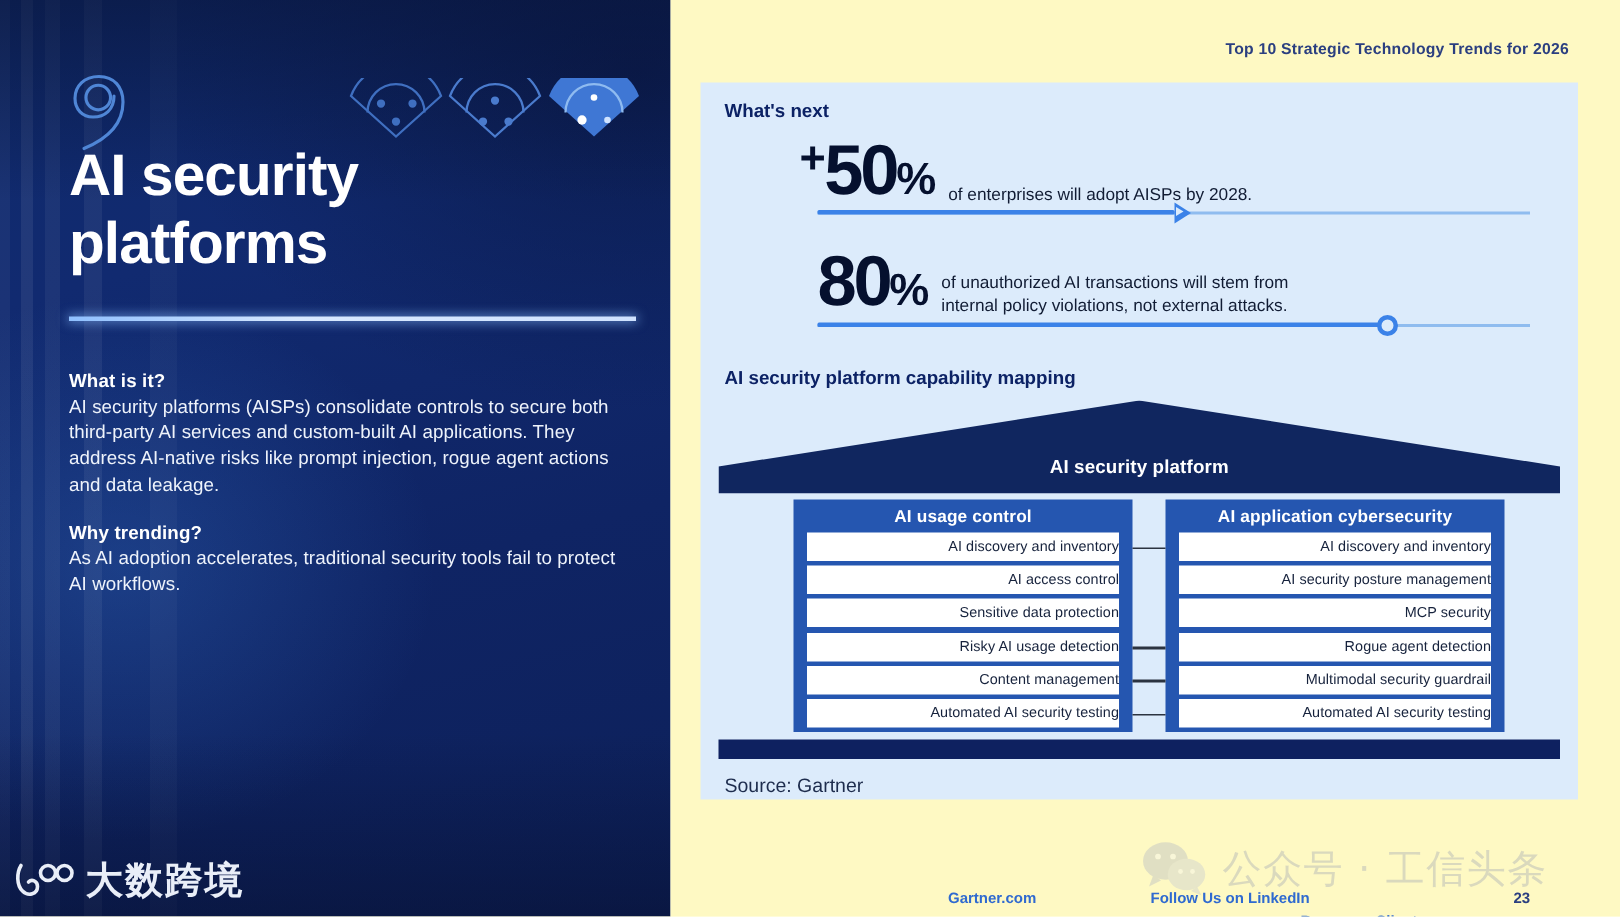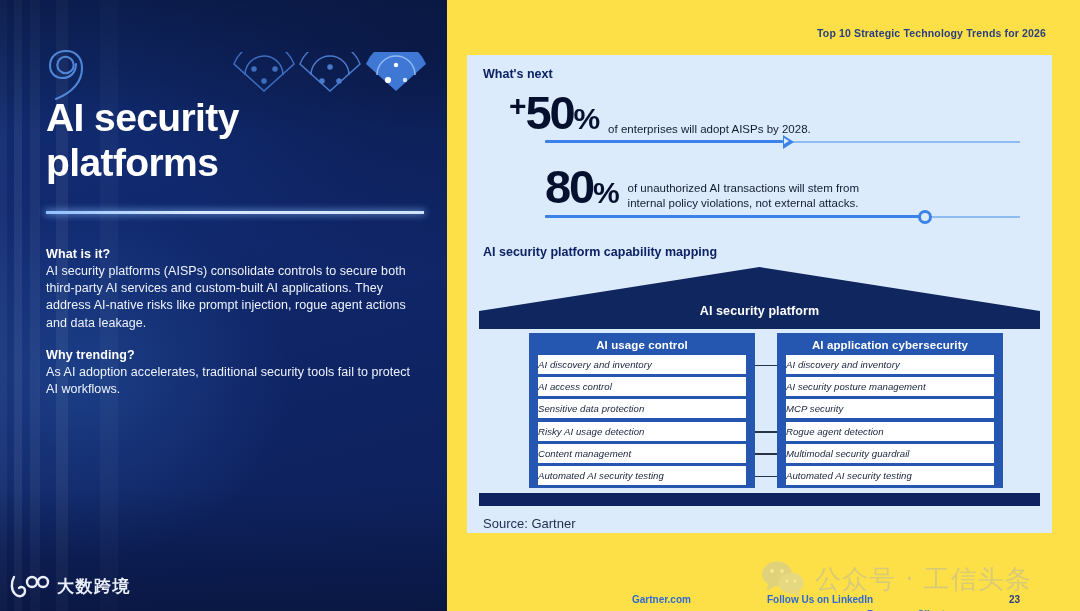--- a/index.html
+++ b/index.html
@@ -65,27 +65,27 @@
   #body-copy p{
     color:#eef3fb; font-size:12.5px; line-height:17.2px; letter-spacing:0.05px;
   }
   #body-copy .grp2{ margin-top:16px; }
 
   #brand-logo{
     position:absolute; left:10px; bottom:8px; height:34px; z-index:4;
     display:flex; align-items:center; gap:7px;
   }
   #brand-logo .cn{
-    color:#e9eef8; font-size:17px; font-weight:bold; letter-spacing:1.5px;
+    color:#e9eef8; font-size:25px; font-weight:bold; letter-spacing:1.5px;
     font-family:"DejaVu Sans", sans-serif;
   }
 
   
   #right-side{
-    position:absolute; left:447px; top:0; width:633px; height:611px; background:#fde047;
+    position:absolute; left:447px; top:0; width:633px; height:611px; background:#fef9c3;
   }
   #doc-header{
     position:absolute; right:34px; top:27px;
     color:#2b3f80; font-size:10.5px; font-weight:bold; letter-spacing:0.15px;
   }
 
   #panel-card{
     position:absolute; left:20px; top:55px; width:585px; height:478px;
     background:#dcebfb;
   }
@@ -146,22 +146,22 @@
     position:absolute; top:66px; width:226px; height:155px;
     background:#2556b0; padding:4px 9px 5px 9px;
   }
   #col-left{ left:50px; }
   #col-right{ left:298px; }
   .col-head{
     color:#ffffff; font-size:11.5px; font-weight:bold; text-align:center;
     height:18px; line-height:17px; letter-spacing:0.1px;
   }
   .cell{
-    background:#ffffff; color:#16223c; font-size:9.6px; text-align:left;
-    height:19px; line-height:19px; margin-bottom:3.2px; letter-spacing:0.05px;font-style:italic;
+    background:#ffffff; color:#16223c; font-size:9.6px; text-align:right;
+    height:19px; line-height:19px; margin-bottom:3.2px; letter-spacing:0.05px;
   }
   .cell:last-child{ margin-bottom:0; }
 
   .connector{
     position:absolute; height:1.6px; background:#2b3340; left:276px; width:22px;
   }
   #base-bar{
     position:absolute; left:0; top:226px; width:561px; height:13px; background:#0e2160;
   }
 
@@ -262,21 +262,21 @@
 
 <div id="right-side">
 
   <div id="doc-header">Top 10 Strategic Technology Trends for 2026</div>
 
   <div id="panel-card">
 
     <div id="whats-next-title" class="sec-title">What's next</div>
 
     <div class="stat-row" style="top:34px;">
-      <div class="stat-flex" style="padding-left:42px;">
+      <div class="stat-flex" style="padding-left:66px;">
         <div class="big-num">
           <span class="plus">+</span><span>50</span><span class="pct">%</span>
         </div>
         <div class="stat-text">of enterprises will adopt AISPs by 2028.</div>
       </div>
     </div>
     <div class="prog-line" style="top:80px;">
       <div class="bar-bg"></div>
       <div class="bar-fill" id="fill-1" style="width: 237.5px;"></div>
       <div class="arrow-mark" id="arrow-1" style="left: 237.5px;"></div>

